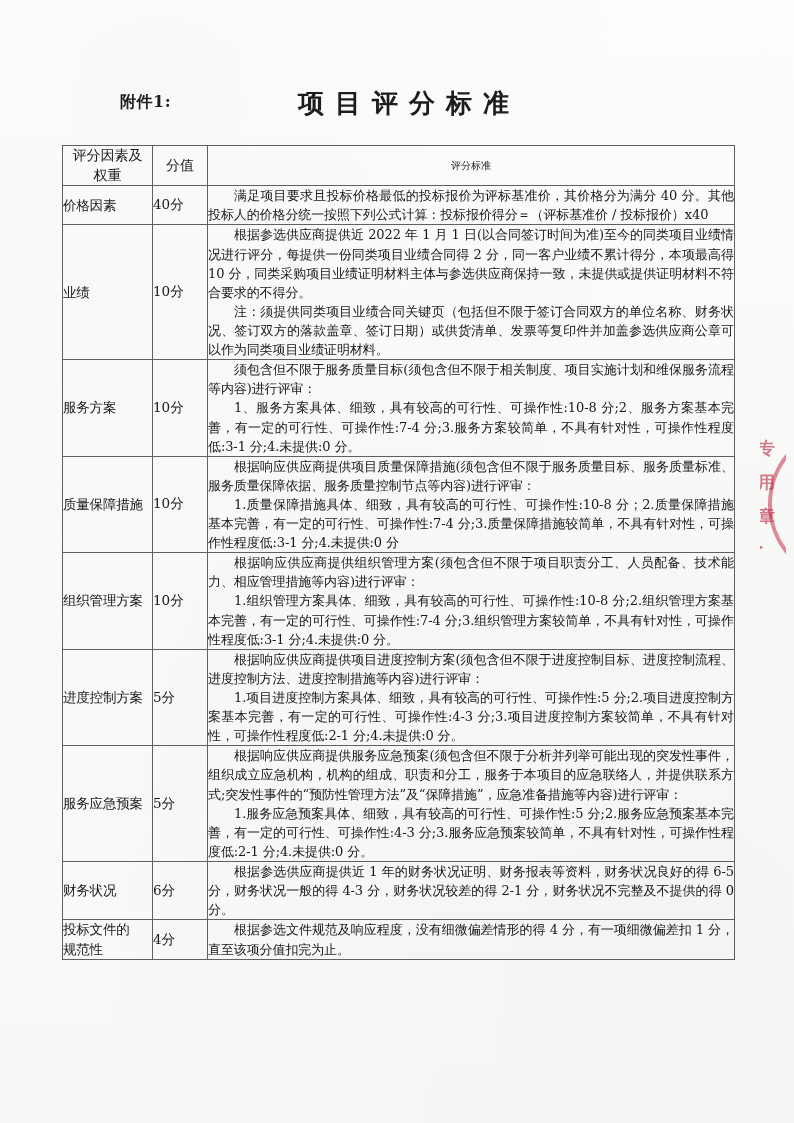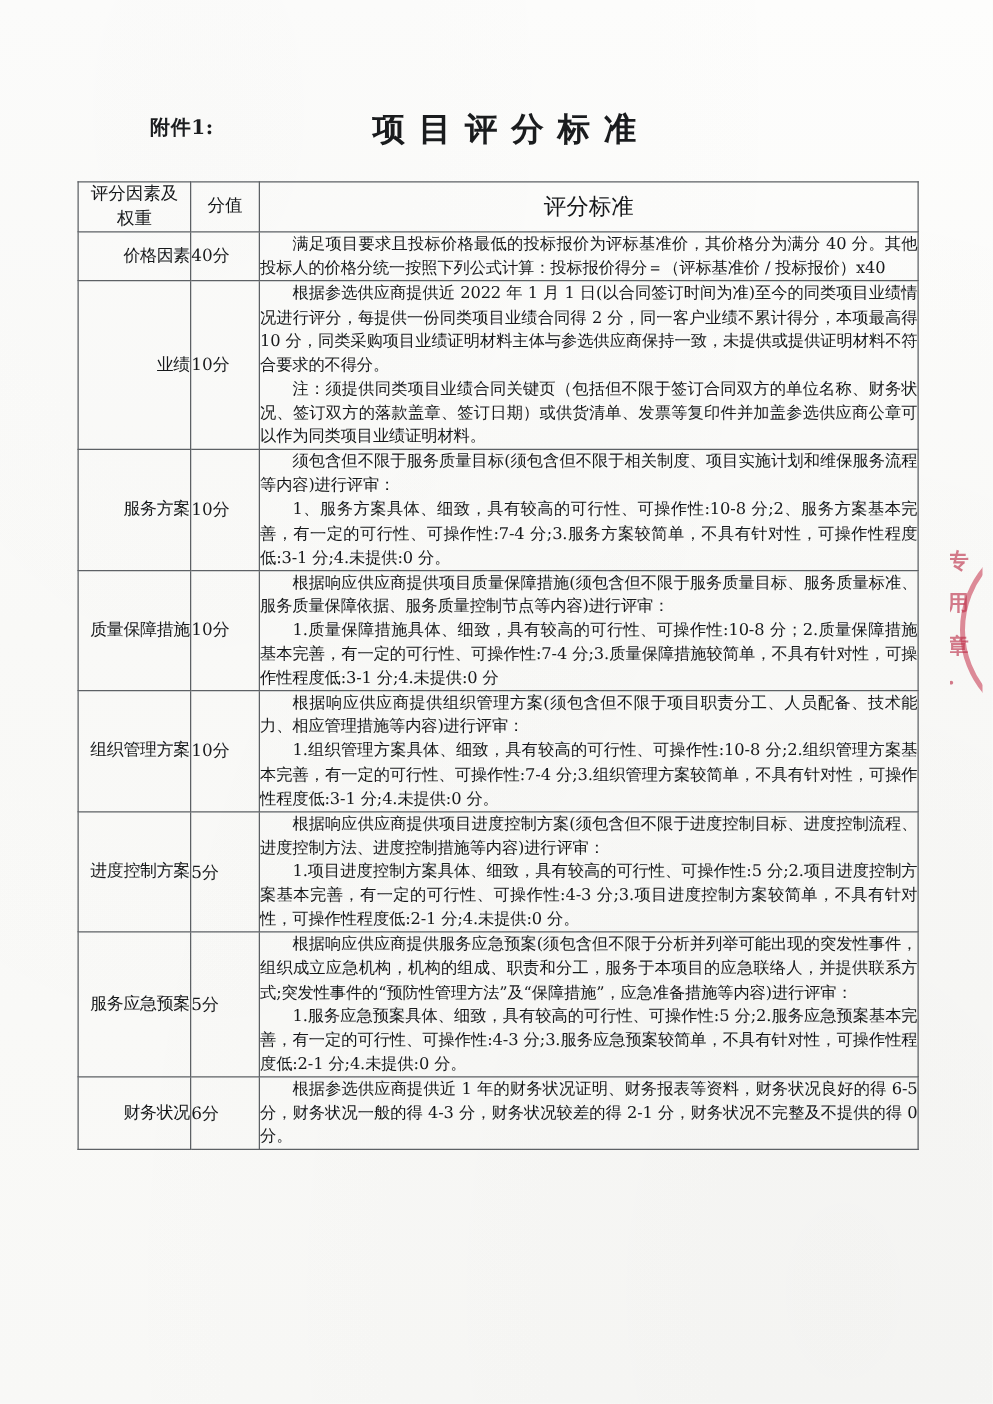--- a/index.html
+++ b/index.html
@@ -79,21 +79,21 @@
   #score-table col.c-criteria { width: 527px; }
 
   #score-table td, #score-table th {
     border: 1px solid #5d6165;
     padding: 0;
     vertical-align: middle;
     font-weight: 400;
   }
 
   .cell-factor {
-    text-align: right;
+    text-align: left;
     font-size: 13.5px;
     font-weight: 700;
     line-height: 1.42;
     padding: 5px 1px;
     letter-spacing: -0.2px;
   }
   .cell-points {
     text-align: left;
     font-size: 13.5px;
     font-weight: 700;
@@ -115,21 +115,21 @@
   }
 
   .head-cell {
     text-align: center;
     font-size: 14px;
     font-weight: 700;
     line-height: 1.4;
     padding: 6px 2px;
   }
   #head-criteria {
-    font-size: 18px;
+    font-size: 10px;
   }
 
   
   #seal-fragment {
     position: absolute;
     right: 8px;
     top: 425px;
     width: 26px;
     height: 145px;
     overflow: hidden;
@@ -241,20 +241,30 @@
             <p>1.服务应急预案具体、细致，具有较高的可行性、可操作性:5 分;2.服务应急预案基本完善，有一定的可行性、可操作性:4-3 分;3.服务应急预案较简单，不具有针对性，可操作性程度低:2-1 分;4.未提供:0 分。</p>
           </td>
         </tr>
         <tr>
           <td class="cell-factor">财务状况</td>
           <td class="cell-points">6分</td>
           <td class="cell-criteria">
             <p>根据参选供应商提供近 1 年的财务状况证明、财务报表等资料，财务状况良好的得 6-5 分，财务状况一般的得 4-3 分，财务状况较差的得 2-1 分，财务状况不完整及不提供的得 0 分。</p>
           </td>
         </tr>
+        <tr>
+          <td class="cell-factor">
+            <div>投标文件的</div>
+            <div>规范性</div>
+          </td>
+          <td class="cell-points">4分</td>
+          <td class="cell-criteria">
+            <p>根据参选文件规范及响应程度，没有细微偏差情形的得 4 分，有一项细微偏差扣 1 分，直至该项分值扣完为止。</p>
+          </td>
+        </tr>
       </tbody>
   </table>
 
   <div id="seal-fragment">
     <div class="seal-ring"></div>
     <div class="seal-glyph g1">专</div>
     <div class="seal-glyph g2">用</div>
     <div class="seal-glyph g3">章</div>
     <div class="seal-glyph g4">·</div>
   </div>

